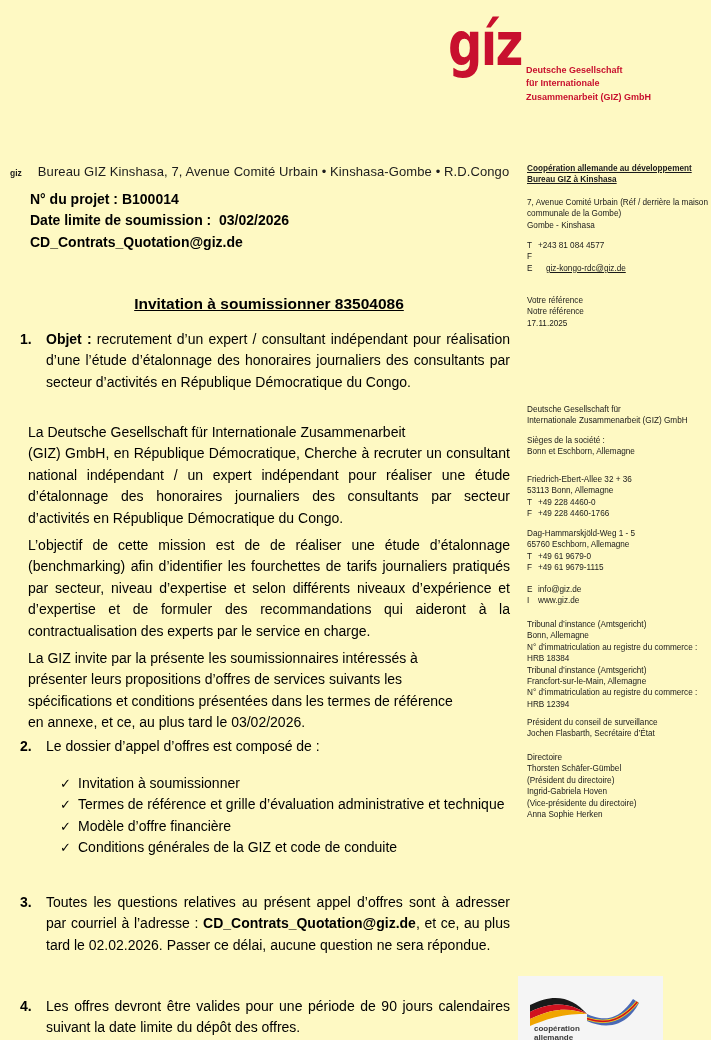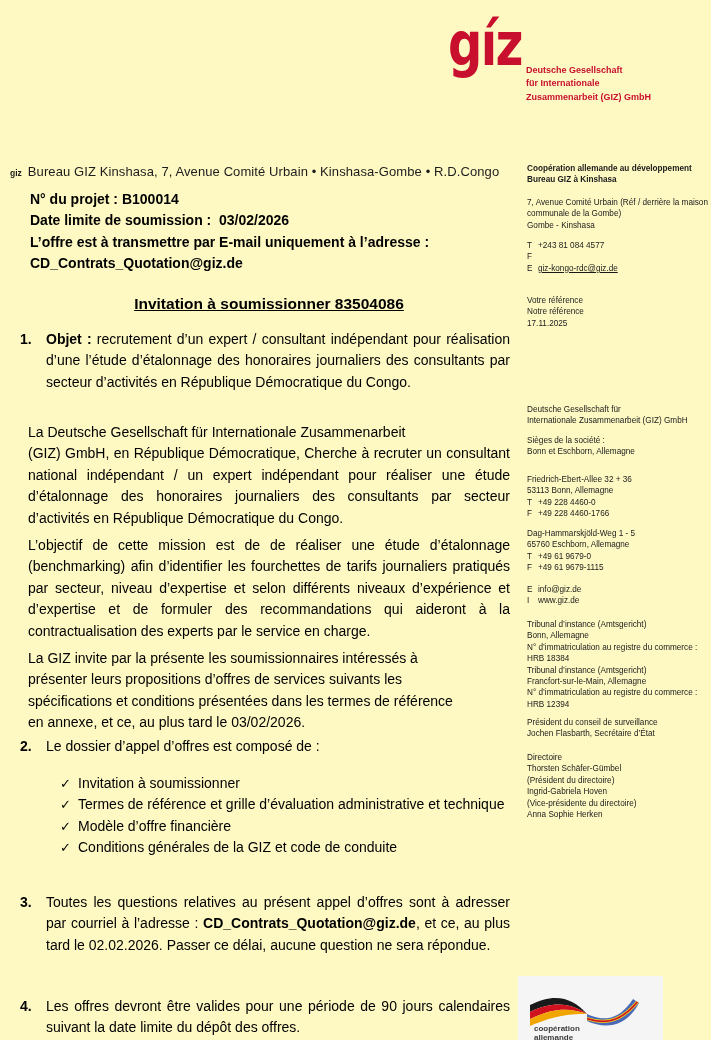--- a/index.html
+++ b/index.html
@@ -7,21 +7,21 @@
         font-family:"Liberation Sans",sans-serif;color:#000;}
 
   
   .giz-logo{position:absolute;top:14px;left:448px;width:240px;height:80px;}
   .wordmark{position:absolute;left:0;top:0;font-family:"DejaVu Sans",sans-serif;
             font-weight:800;font-size:60px;line-height:60px;letter-spacing:-2px;
             transform:scaleX(.8);transform-origin:left top;}
   .tagline{position:absolute;left:78px;top:16px;font-size:9px;font-weight:bold;line-height:13.4px;}
 
   
-  .sender{position:absolute;top:164px;left:10px;display:flex;align-items:baseline;gap:6px;color:#1c1c1c;}
+  .sender{position:absolute;top:164px;left:10px;display:flex;align-items:baseline;gap:16px;color:#1c1c1c;}
   .sender .mark{font-weight:bold;font-size:8.5px;}
   .sender .stext{font-size:13px;letter-spacing:.1px;}
 
   
   .blk{position:absolute;left:28px;width:482px;font-size:14px;line-height:21.4px;text-align:justify;}
   .header-block{left:30px;top:189px;font-weight:bold;text-align:left;}
   .doc-title{top:293px;text-align:center;font-weight:bold;font-size:15.5px;}
   .doc-title span{text-decoration:underline;}
   .num-item{position:absolute;left:20px;width:490px;display:flex;font-size:14px;line-height:21.4px;}
   .num{width:26px;flex:none;font-weight:bold;}
@@ -32,24 +32,24 @@
   .nowrap{white-space:nowrap;}
 
   
   .checklist{position:absolute;left:46px;top:773px;width:464px;font-size:14px;line-height:21.4px;}
   .chk-item{display:flex;}
   .chk{width:32px;flex:none;padding-left:14px;box-sizing:border-box;font-size:13px;}
   .ctext{flex:1;text-align:justify;}
 
   
   .side-block{position:absolute;left:527px;width:184px;font-size:8.2px;line-height:11.4px;color:#1a1a1a;}
-  .side-block.b{font-weight:bold;}
+  .side-block.b{font-weight:bold;text-decoration:underline;}
   .sline{display:flex;white-space:nowrap;overflow:hidden;}
   .lbl{width:11px;flex:none;}
-  .ulink{text-decoration:underline;}
+  .ulink{text-decoration:underline;margin-left:8px;}
   [data-block="bureau-title"]{top:163px;}
   [data-block="bureau-address"]{top:197px;}
   [data-block="bureau-contact"]{top:240px;}
   [data-block="references"]{top:295px;}
   [data-block="company"]{top:404px;}
   [data-block="seats"]{top:435px;}
   [data-block="bonn-office"]{top:474px;}
   [data-block="eschborn-office"]{top:528px;}
   [data-block="online-contact"]{top:584px;}
   [data-block="registry"]{top:619px;}
@@ -77,21 +77,20 @@
   </div>
 
   <div class="sender">
     <span class="mark">giz</span>
     <span class="stext">Bureau GIZ Kinshasa, 7, Avenue Comité Urbain • Kinshasa-Gombe • R.D.Congo</span>
   </div>
 
   <div class="blk header-block">
     <div>N° du projet : B100014</div>
     <div>Date limite de soumission :&nbsp; 03/02/2026</div>
-    <div>L’offre est à transmettre par E-mail uniquement à l’adresse :</div>
     <div>CD_Contrats_Quotation@giz.de</div>
   </div>
 
   <div class="blk doc-title">
     <span>Invitation à soumissionner 83504086</span>
   </div>
 
   <div class="num-item" id="item1">
     <span class="num">1.</span>
     <span class="itext"><b>Objet :</b><span> recrutement d’un expert / consultant indépendant pour réalisation d’une l’étude d’étalonnage des honoraires journaliers des consultants par secteur d’activités en République Démocratique du Congo.</span></span>

